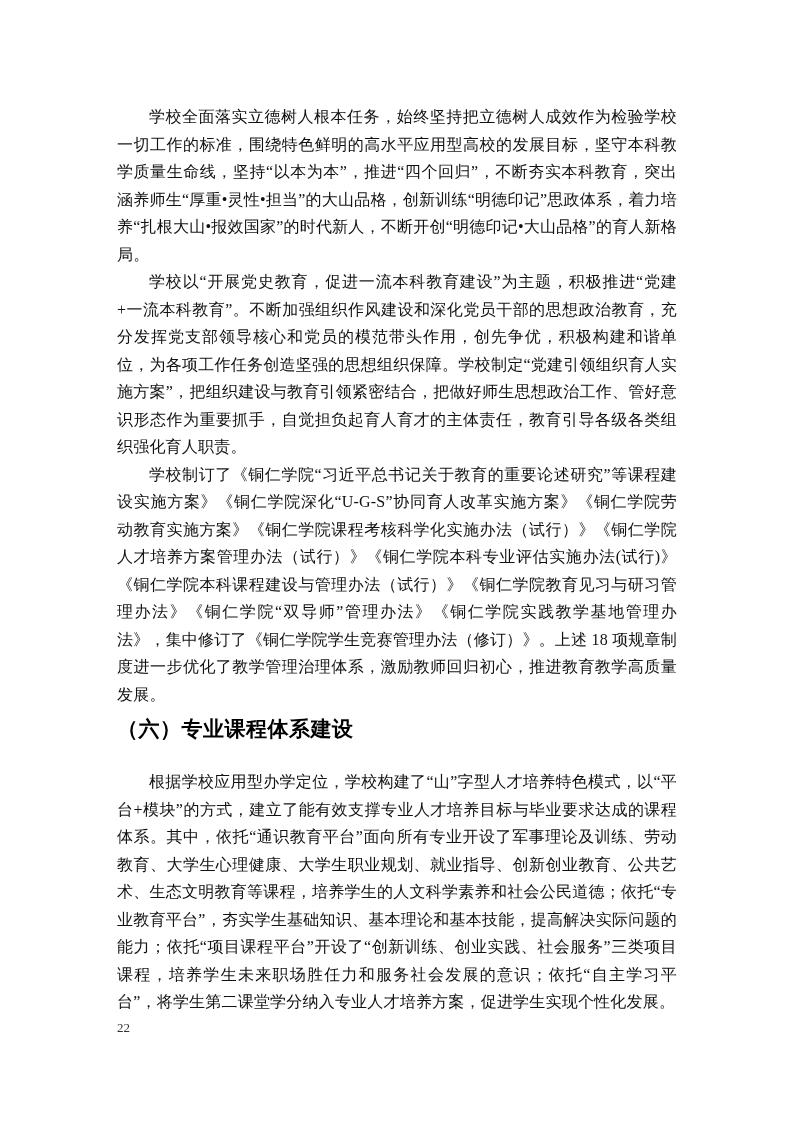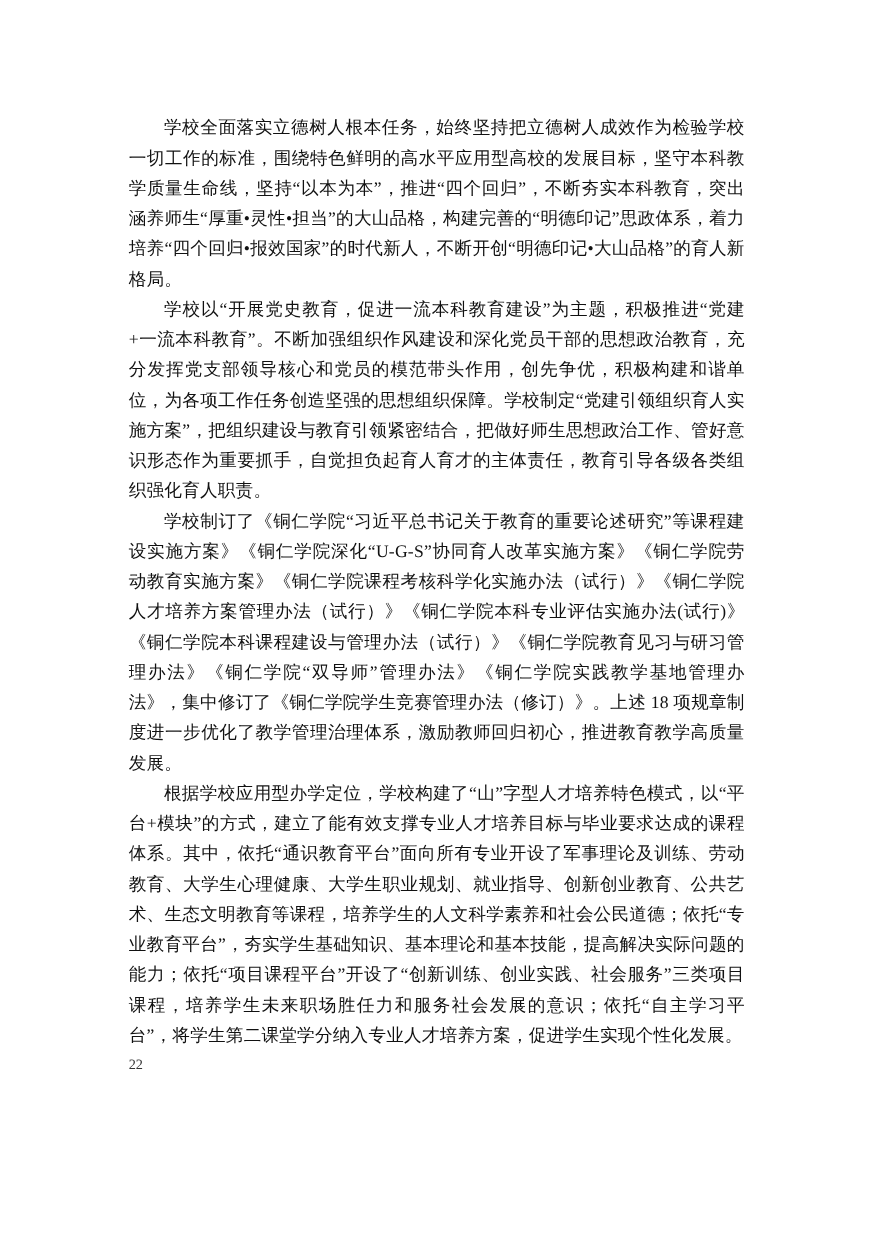--- a/index.html
+++ b/index.html
@@ -48,24 +48,25 @@
     color: #333333;
     font-family: "Liberation Serif", "DejaVu Serif", serif;
   }
 </style>
 </head>
 <body>
 
 <div class="page">
 
   <section>
-    <p class="body-para">学校全面落实立德树人根本任务，始终坚持把立德树人成效作为检验学校一切工作的标准，围绕特色鲜明的高水平应用型高校的发展目标，坚守本科教学质量生命线，坚持“以本为本”，推进“四个回归”，不断夯实本科教育，突出涵养师生“厚重•灵性•担当”的大山品格，构建完善的“明德印记”思政体系，着力培养“四个回归•报效国家”的时代新人，不断开创“明德印记•大山品格”的育人新格局。</p>
+    <p class="body-para">学校全面落实立德树人根本任务，始终坚持把立德树人成效作为检验学校一切工作的标准，围绕特色鲜明的高水平应用型高校的发展目标，坚守本科教学质量生命线，坚持“以本为本”，推进“四个回归”，不断夯实本科教育，突出涵养师生“厚重•灵性•担当”的大山品格，创新训练“明德印记”思政体系，着力培养“扎根大山•报效国家”的时代新人，不断开创“明德印记•大山品格”的育人新格局。</p>
     <p class="body-para">学校以“开展党史教育，促进一流本科教育建设”为主题，积极推进“党建+一流本科教育”。不断加强组织作风建设和深化党员干部的思想政治教育，充分发挥党支部领导核心和党员的模范带头作用，创先争优，积极构建和谐单位，为各项工作任务创造坚强的思想组织保障。学校制定“党建引领组织育人实施方案”，把组织建设与教育引领紧密结合，把做好师生思想政治工作、管好意识形态作为重要抓手，自觉担负起育人育才的主体责任，教育引导各级各类组织强化育人职责。</p>
     <p class="body-para">学校制订了《铜仁学院“习近平总书记关于教育的重要论述研究”等课程建设实施方案》《铜仁学院深化“U-G-S”协同育人改革实施方案》《铜仁学院劳动教育实施方案》《铜仁学院课程考核科学化实施办法（试行）》《铜仁学院人才培养方案管理办法（试行）》《铜仁学院本科专业评估实施办法(试行)》《铜仁学院本科课程建设与管理办法（试行）》《铜仁学院教育见习与研习管理办法》《铜仁学院“双导师”管理办法》《铜仁学院实践教学基地管理办法》，集中修订了《铜仁学院学生竞赛管理办法（修订）》。上述 18 项规章制度进一步优化了教学管理治理体系，激励教师回归初心，推进教育教学高质量发展。</p>
   </section>
 
   <section>
+    <h2 class="section-heading second">（六）专业课程体系建设</h2>
     <p class="body-para">根据学校应用型办学定位，学校构建了“山”字型人才培养特色模式，以“平台+模块”的方式，建立了能有效支撑专业人才培养目标与毕业要求达成的课程体系。其中，依托“通识教育平台”面向所有专业开设了军事理论及训练、劳动教育、大学生心理健康、大学生职业规划、就业指导、创新创业教育、公共艺术、生态文明教育等课程，培养学生的人文科学素养和社会公民道德；依托“专业教育平台”，夯实学生基础知识、基本理论和基本技能，提高解决实际问题的能力；依托“项目课程平台”开设了“创新训练、创业实践、社会服务”三类项目课程，培养学生未来职场胜任力和服务社会发展的意识；依托“自主学习平台”，将学生第二课堂学分纳入专业人才培养方案，促进学生实现个性化发展。</p>
   </section>
 
   <div class="page-number">22</div>
 
 </div>
 
 </body></html>

